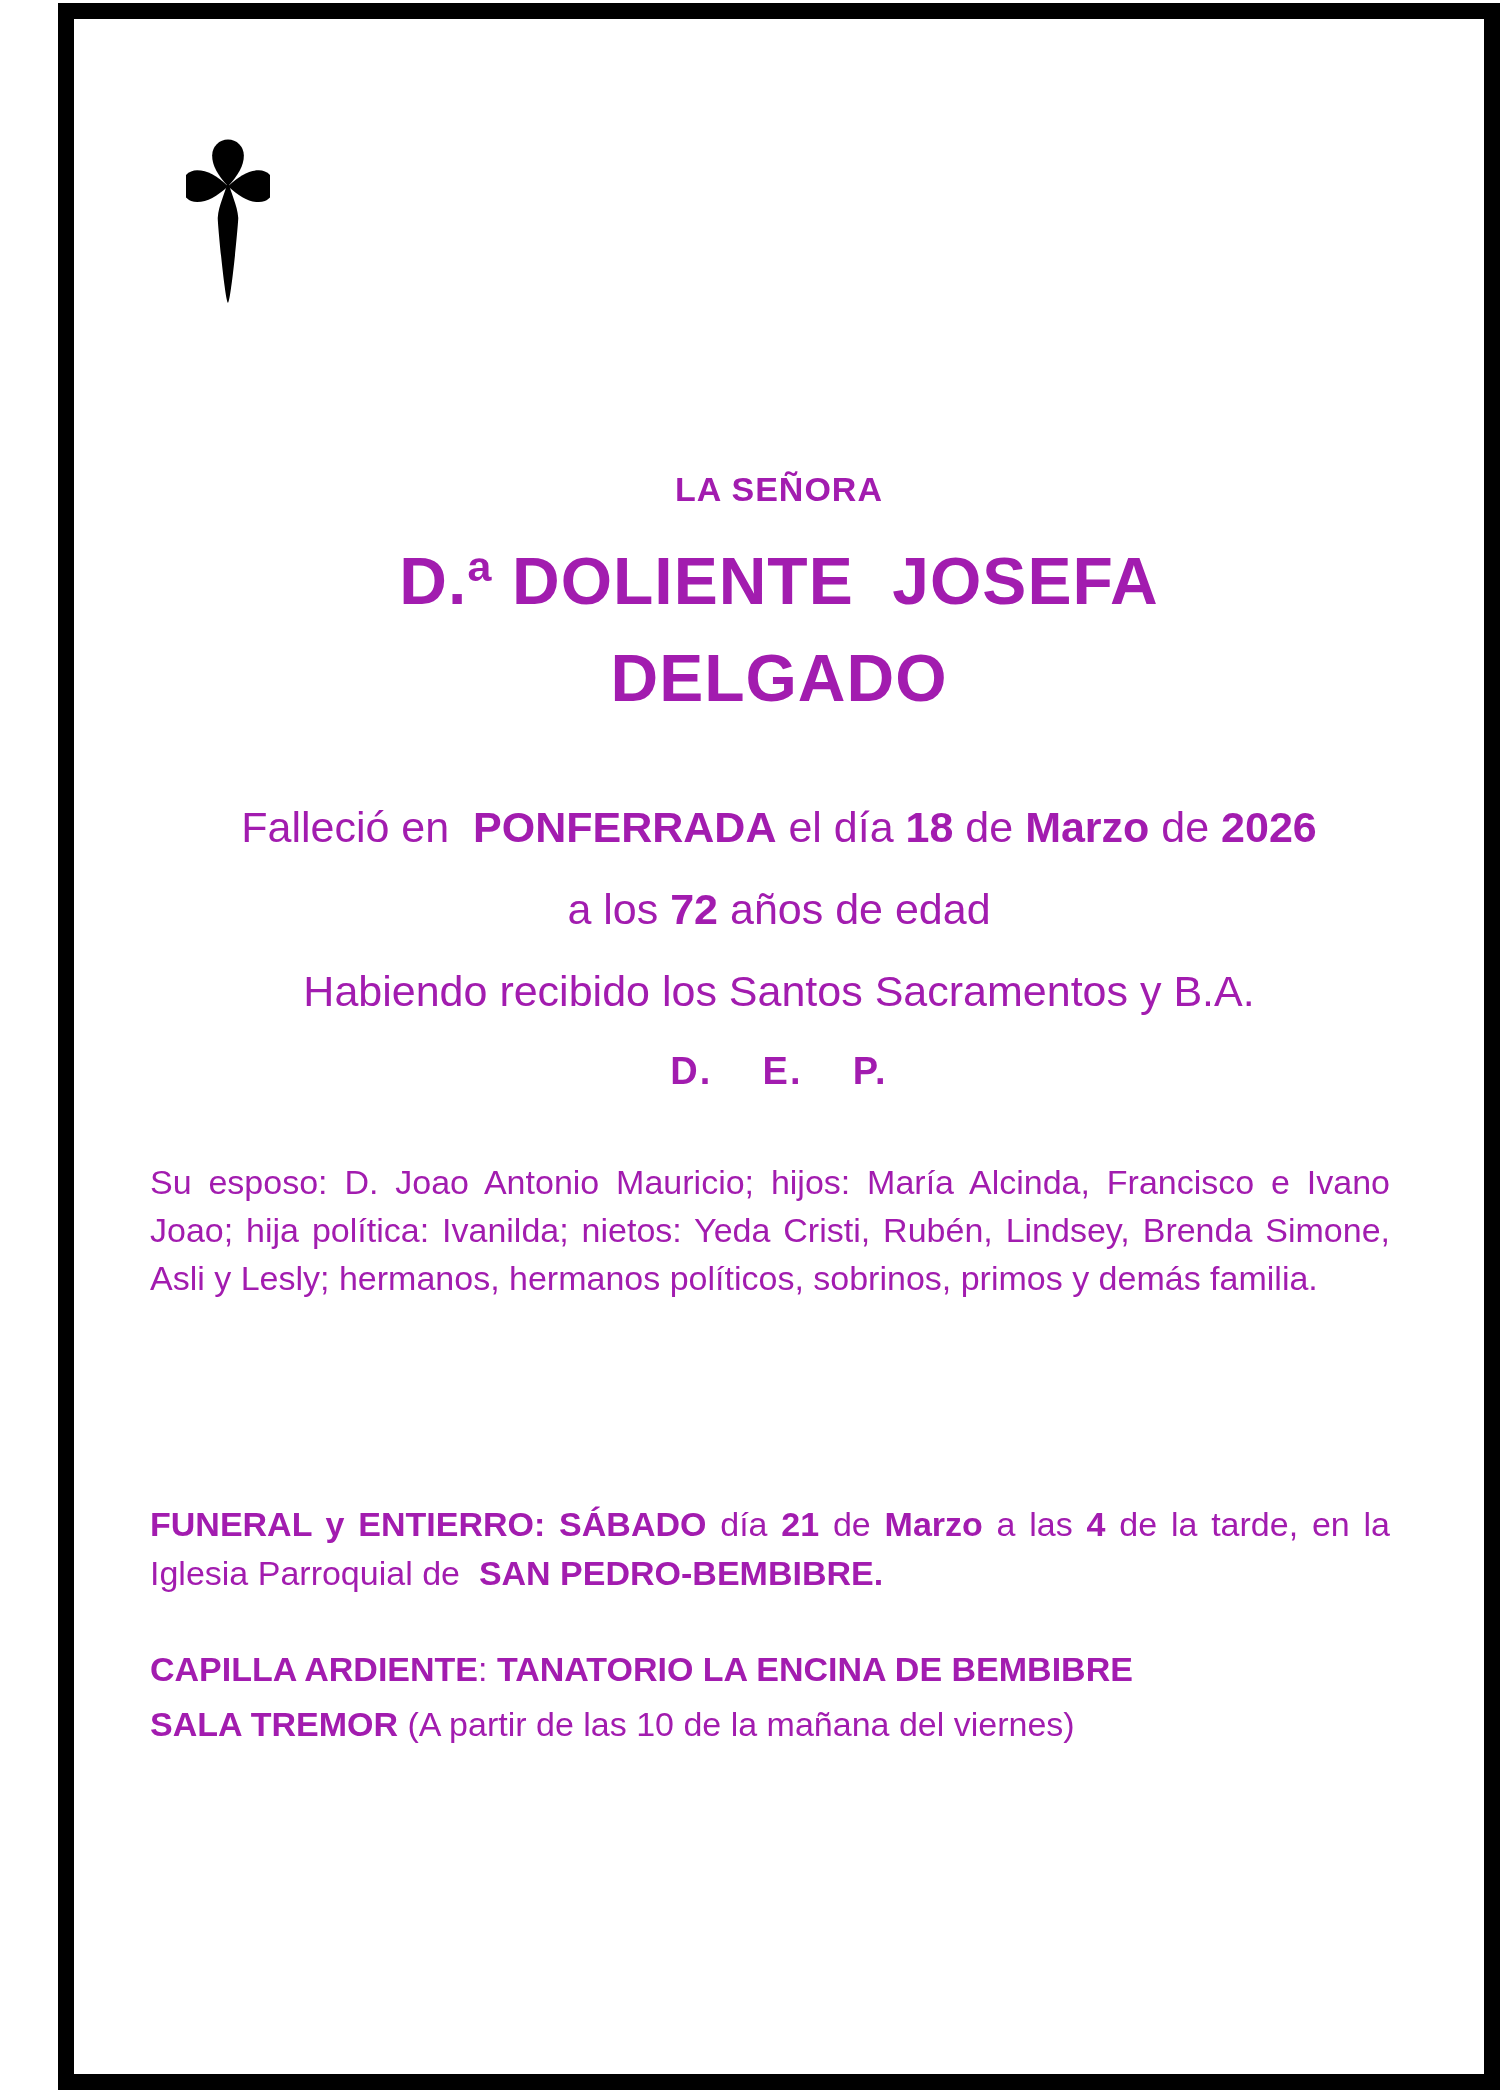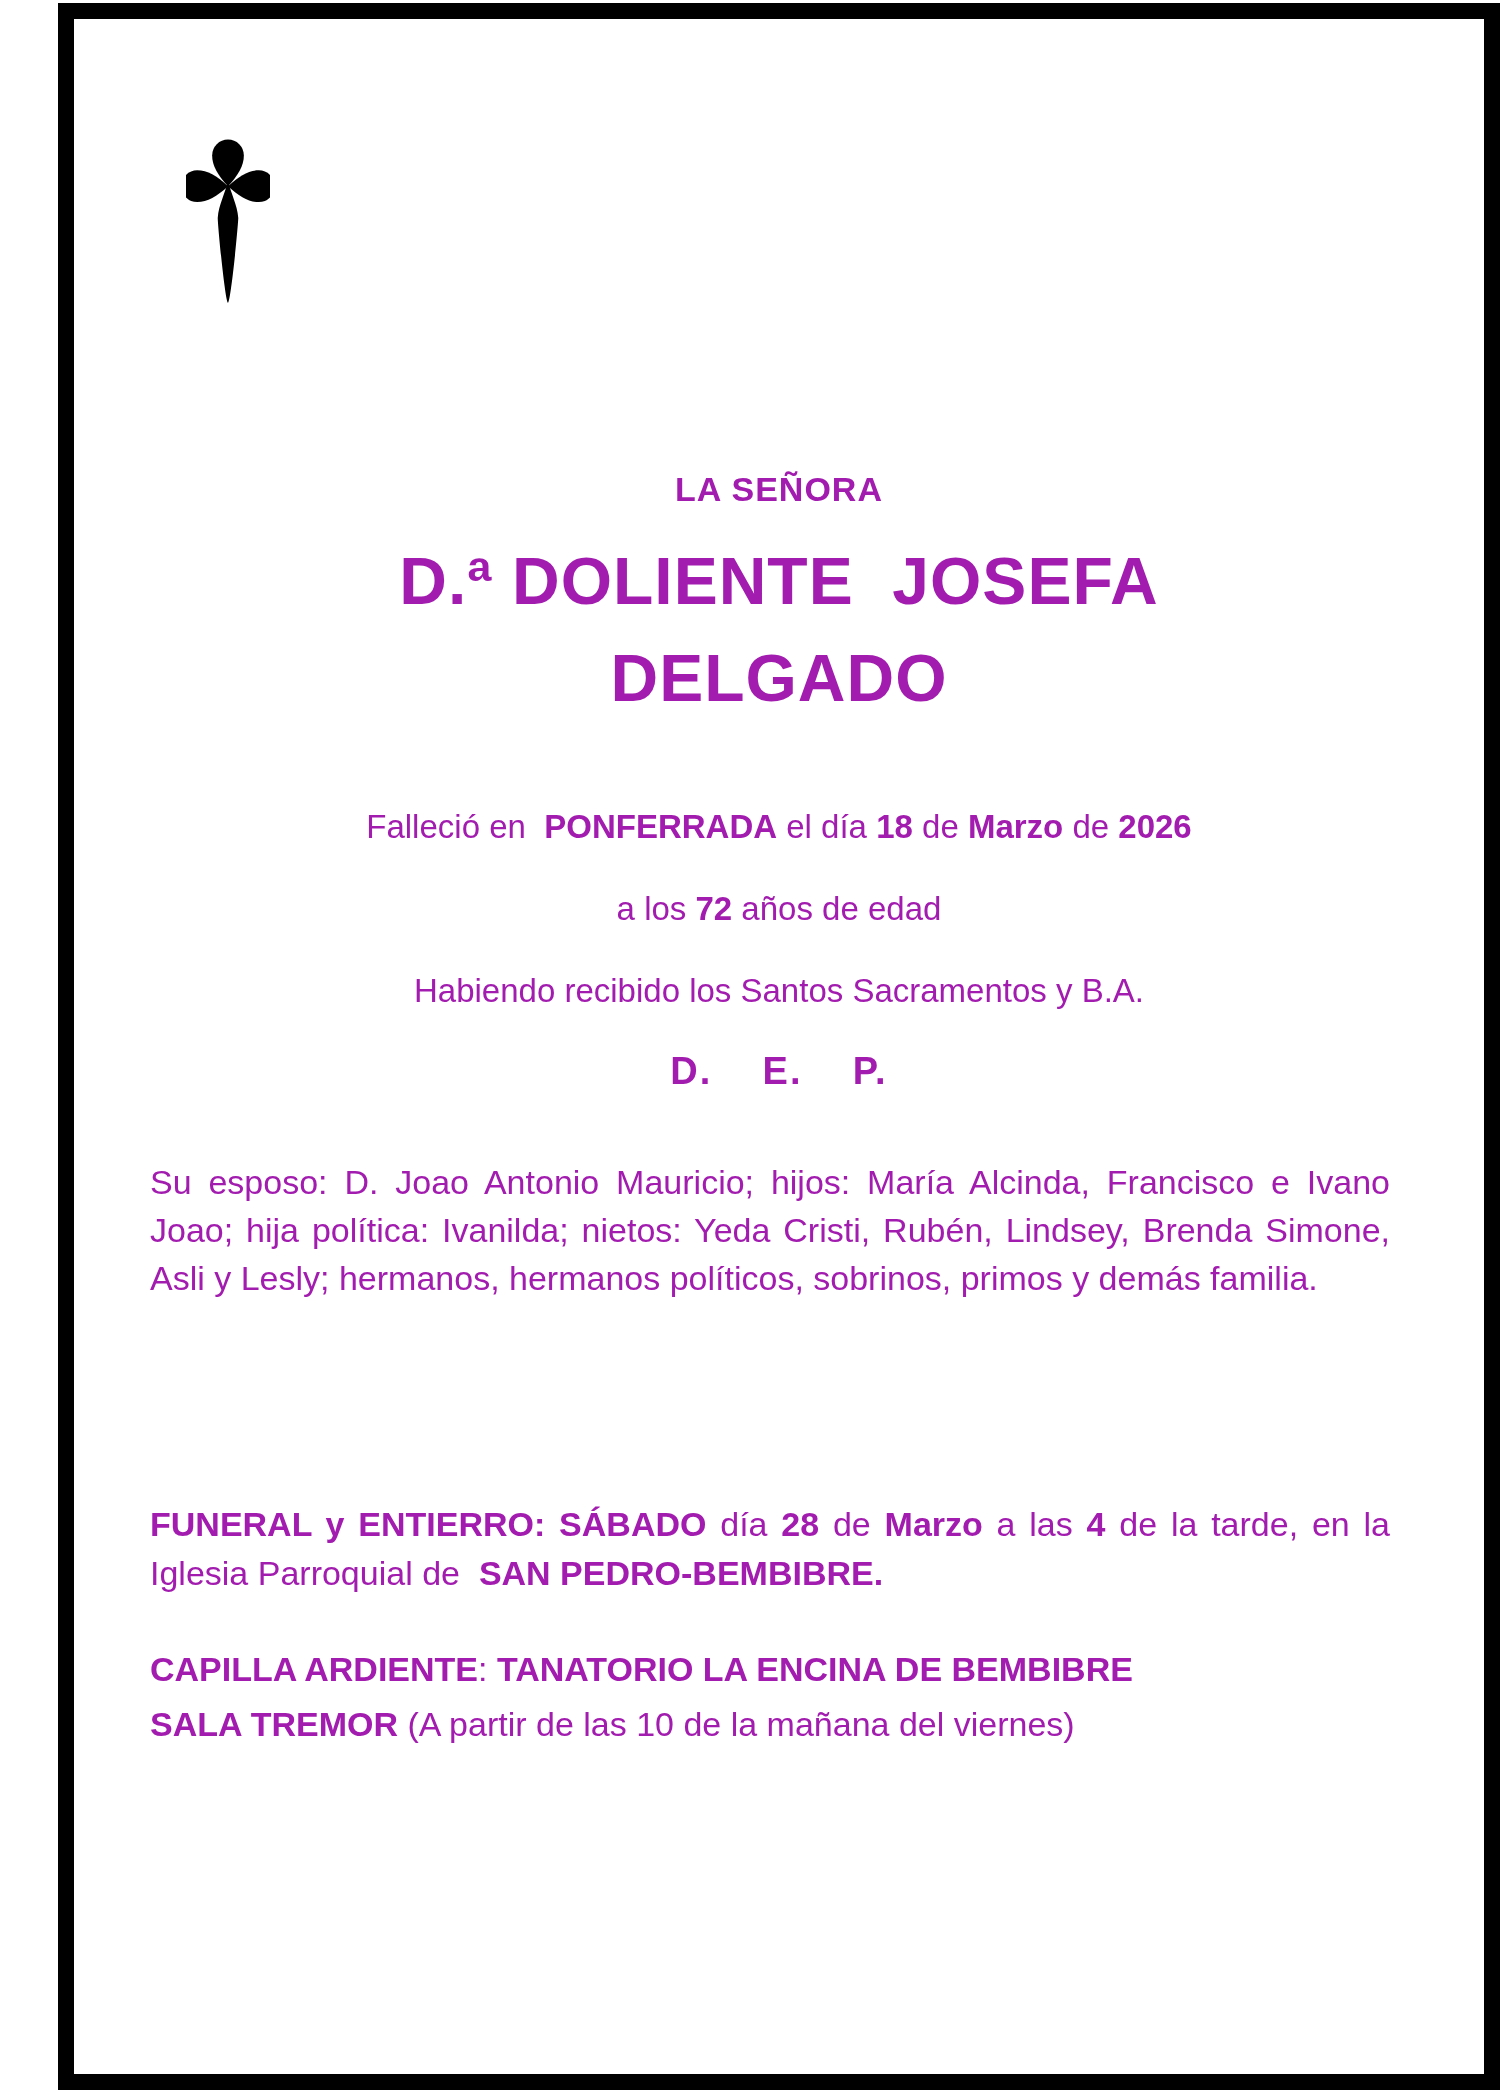--- a/index.html
+++ b/index.html
@@ -58,21 +58,21 @@
     white-space: pre;
     letter-spacing: 1px;
   }
   .name-line2 {
     top: 640px;
     font-size: 66px;
     font-weight: 700;
     letter-spacing: 1px;
   }
   .body-line {
-    font-size: 33px;
+    font-size: 43px;
     line-height: 42px;
     white-space: pre-wrap;
   }
   .death-line   { top: 806px; }
   .age-line     { top: 888px; }
   .sacraments   { top: 970px; }
   .dep {
     top: 1050px;
     font-size: 38px;
     font-weight: 700;
@@ -140,20 +140,20 @@
 
   <div class="block centered body-line age-line"><span>a los </span><span style="font-weight: 700;">72</span><span> años de edad</span></div>
 
   <div class="block centered body-line sacraments">Habiendo recibido los Santos Sacramentos y B.A.</div>
 
   <div class="block centered dep">D.    E.    P.</div>
 
   <div class="block col family">Su esposo: D. Joao Antonio Mauricio; hijos: María Alcinda, Francisco e Ivano Joao; hija política: Ivanilda; nietos: Yeda Cristi, Rubén, Lindsey, Brenda Simone, Asli y Lesly; hermanos, hermanos políticos, sobrinos, primos y demás familia.</div>
 
 
-  <div class="block col funeral"><span style="font-weight: 700;">FUNERAL y ENTIERRO: SÁBADO</span><span> día </span><span style="font-weight: 700;">28</span><span> de </span><span style="font-weight: 700;">Marzo</span><span> a las </span><span style="font-weight: 700;">4</span><span> de la tarde, en la Iglesia Parroquial de  </span><span style="font-weight: 700;">SAN PEDRO-BEMBIBRE.</span></div>
+  <div class="block col funeral"><span style="font-weight: 700;">FUNERAL y ENTIERRO: SÁBADO</span><span> día </span><span style="font-weight: 700;">21</span><span> de </span><span style="font-weight: 700;">Marzo</span><span> a las </span><span style="font-weight: 700;">4</span><span> de la tarde, en la Iglesia Parroquial de  </span><span style="font-weight: 700;">SAN PEDRO-BEMBIBRE.</span></div>
 
   <div class="block col capilla1"><span style="font-weight: 700;">CAPILLA ARDIENTE</span><span>: </span><span style="font-weight: 700;">TANATORIO LA ENCINA DE BEMBIBRE</span></div>
 
   <div class="block col capilla2"><span style="font-weight: 700;">SALA TREMOR </span><span>(A partir de las 10 de la mañana del viernes)</span></div>
 
 
 </div>
 
 </body></html>

